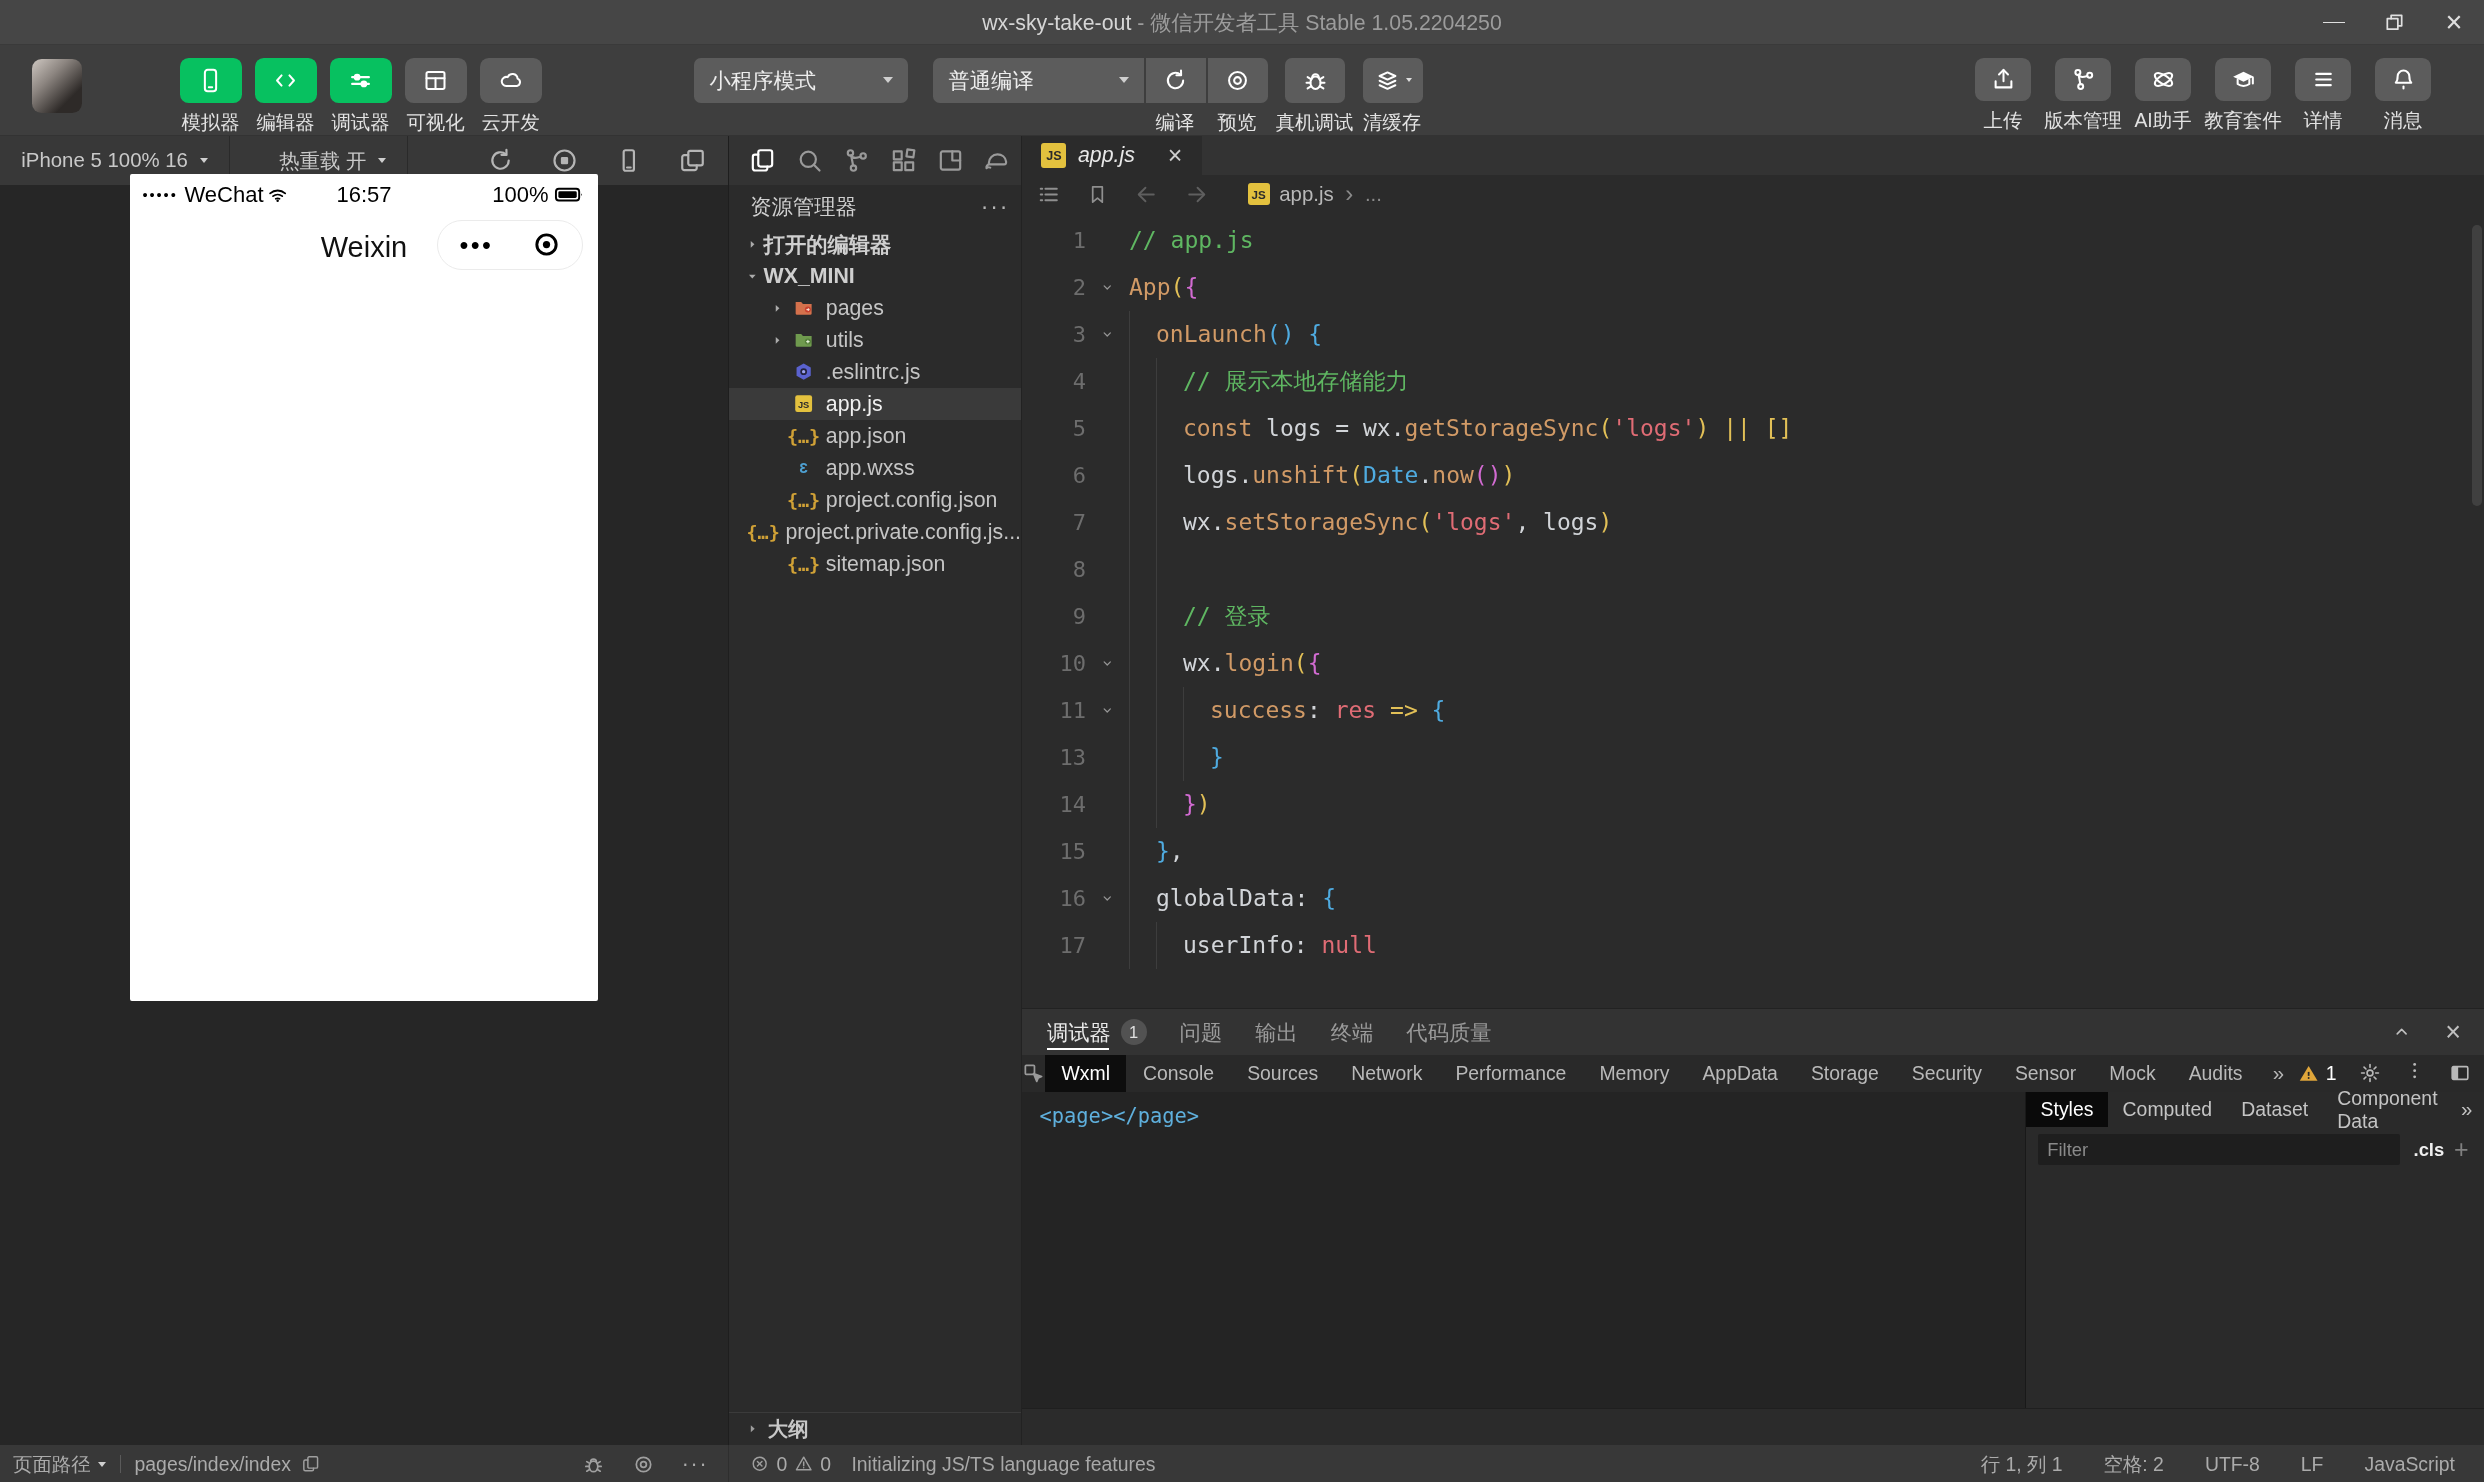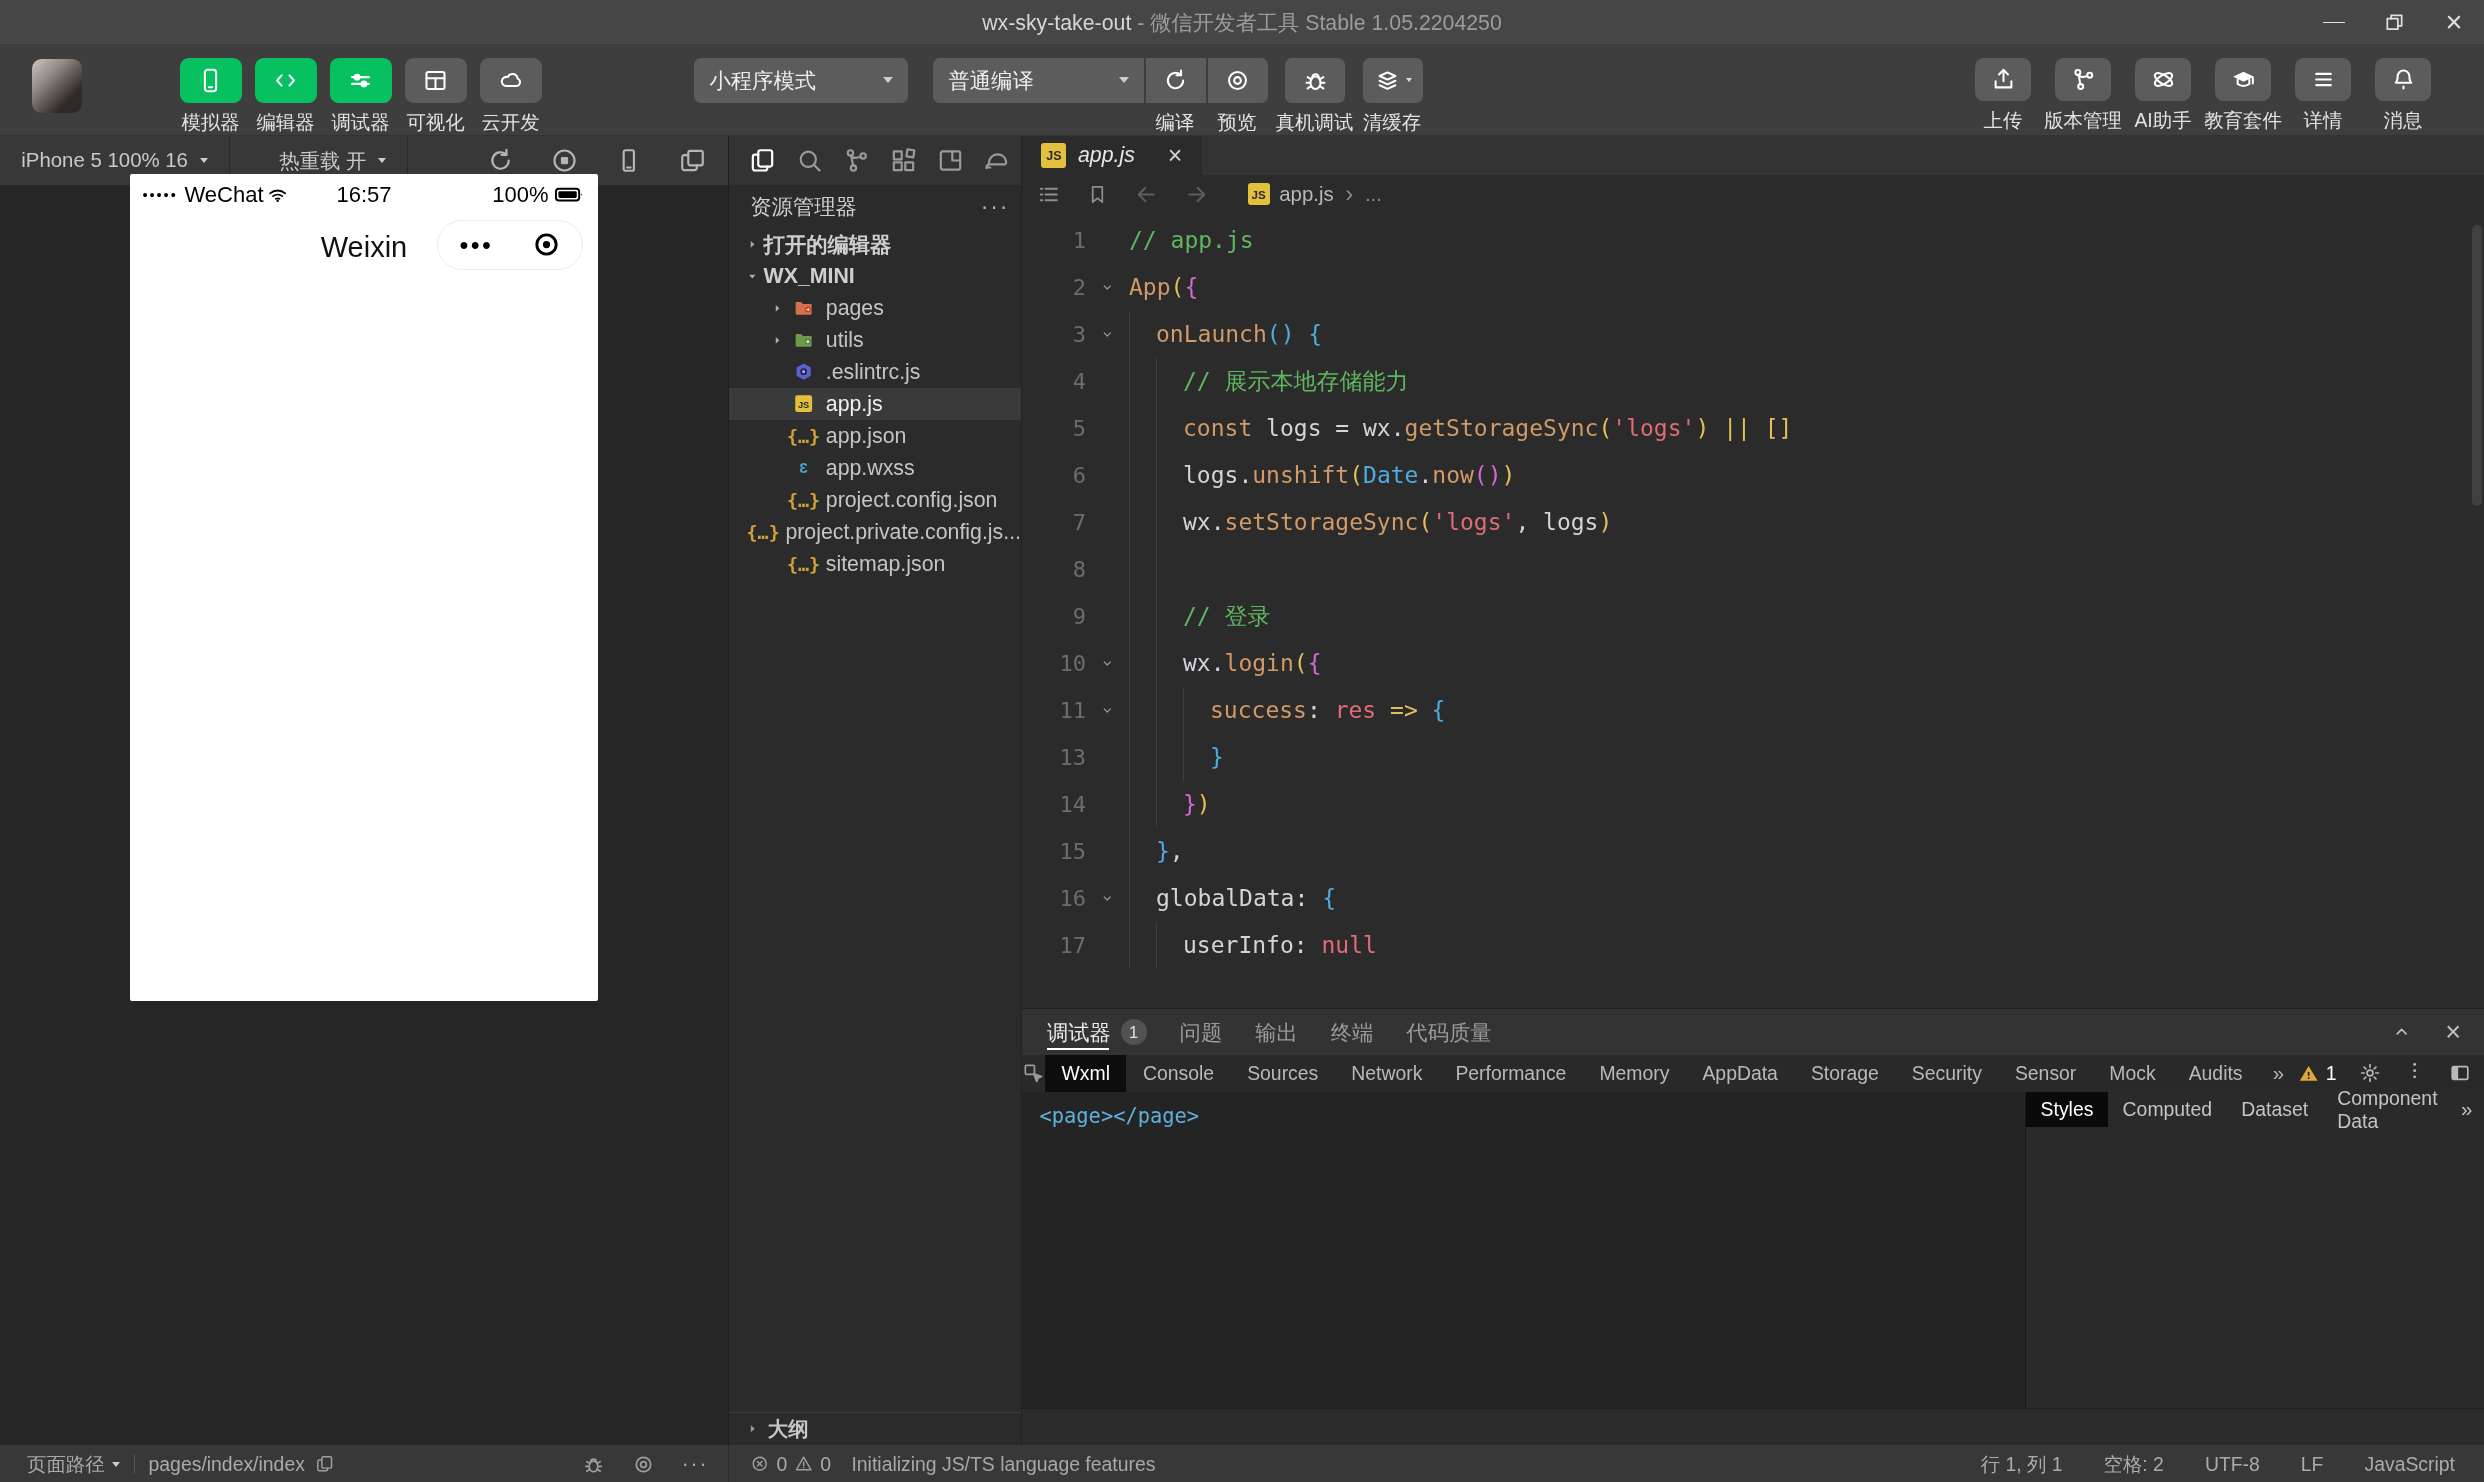--- a/index.html
+++ b/index.html
@@ -147,21 +147,21 @@
   .sp-filter input { flex:1; height:31px; background:#1e1e1e; border:none; outline:none; border-radius:1.9px;
     color:#b9b9b9; font-size:18.4px; padding-left:9.7px; font-family:inherit; }
   .sp-filter input::placeholder { color:#8a8a8a; }
   .cls { color:#f0f0f0; font-weight:bold; font-size:18.4px; margin-left:13.6px; }
   .plus { color:#808080; font-size:25px; margin-left:9.7px; margin-right:3.9px; line-height:1; }
   .dt-bottom { flex:1; background:#2b2b2b; border-top:1.9px solid #1f1f1f; }
 
   
   .statusbar { position:absolute; left:0; right:0; bottom:0; height:38px; background:#383838;
     display:flex; align-items:center; font-size:19.4px; color:#ababab; }
-  .sb-left { width:729px; height:100%; display:flex; align-items:center; padding-left:27px;
+  .sb-left { width:729px; height:100%; display:flex; align-items:center; padding-left:13px;
     border-right:1.9px solid #2e2e2e; }
   .sb-left .caret { border-top-width:5.8px; border-left-width:4.9px; border-right-width:4.9px; margin-left:7.8px; }
   .sb-div { width:1px; height:17.5px; background:#5a5a5a; margin:0 13.6px; }
   .sb-ic { display:flex; color:#9f9f9f; }
   .sb-tools { margin-left:auto; display:flex; align-items:center; gap:27px; padding-right:19.4px; }
   .sb-mid { display:flex; align-items:center; padding-left:21.3px; gap:6.8px; }
   .sb-msg { margin-left:13.6px; color:#a8a8a8; }
   .sb-right { margin-left:auto; display:flex; gap:41px; padding-right:29px; white-space:nowrap;align-items:center; }
 </style>
 </head>
@@ -836,20 +836,25 @@
           <div class="styles-panel">
             <div class="sp-tabs">
               <span id="spTabs" style="display:flex;height:100%">
                   <span class="sp-tab on">Styles</span>
                   <span class="sp-tab">Computed</span>
                   <span class="sp-tab">Dataset</span>
                   <span class="sp-tab">Component Data</span>
                 </span>
               <span class="sp-ovf">»</span>
             </div>
+            <div class="sp-filter">
+              <input placeholder="Filter" style="">
+              <span class="cls">.cls</span>
+              <span class="plus">+</span>
+            </div>
           </div>
         </div>
         <div class="dt-bottom"></div>
       </div>
     </div>
   </div>
 
   <div class="statusbar">
     <div class="sb-left">
       <span>页面路径</span>

